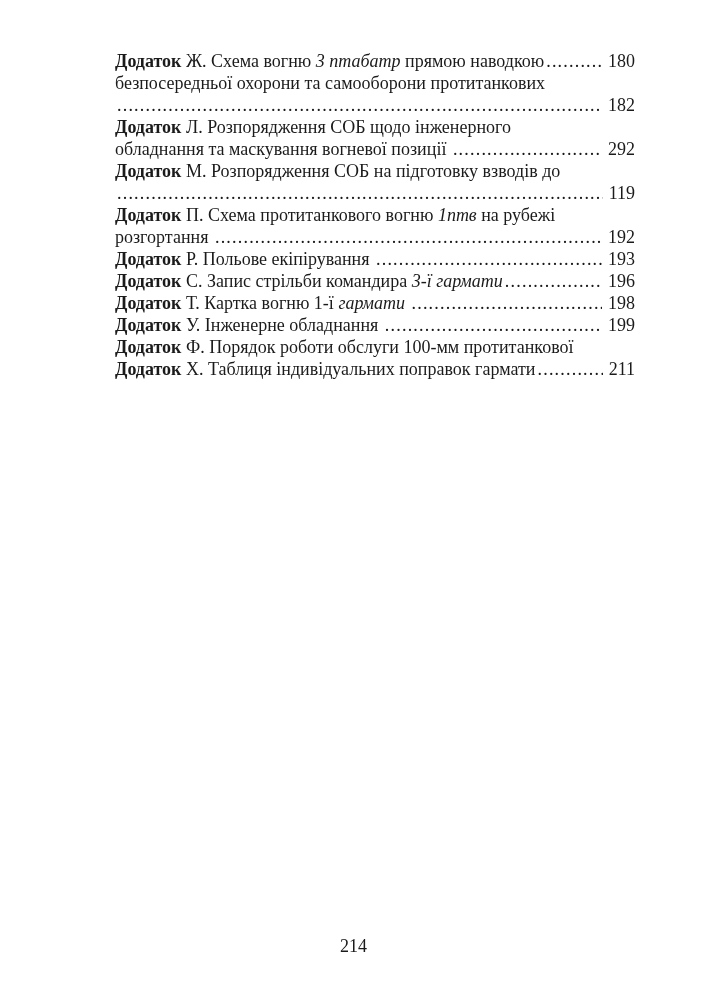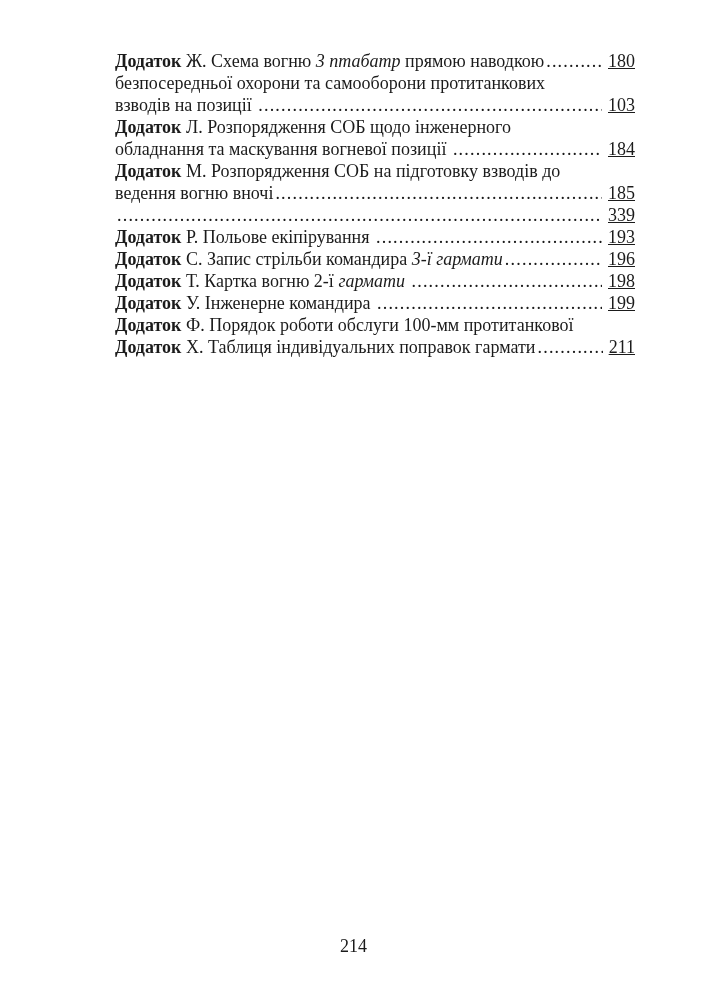--- a/index.html
+++ b/index.html
@@ -31,21 +31,21 @@
     flex: 1 1 auto;
     overflow: hidden;
     white-space: nowrap;
     min-width: 8px;
     margin-left: 2px;
   }
   .leader::after {
     content: "................................................................................................................................";
     letter-spacing: 1.2px;
   }
-  .pnum { flex: 0 0 auto; padding-left: 6px; text-decoration: underline; }
+  .pnum { flex: 0 0 auto; padding-left: 6px; }
   .footer {
     position: absolute;
     top: 935px; left: 0;
     width: 707px;
     text-align: center;
     font-size: 18px;
     line-height: 22px;
   }
 </style>
 </head>
@@ -56,71 +56,73 @@
       <div class="entry">
         <div class="line with-page">
           <span class="line-text"><span class="b">Додаток</span><span> Ж. Схема вогню </span><span class="i">3 птабатр</span><span> прямою наводкою</span></span>
           <span class="leader"></span>
           <span class="pnum">180</span>
         </div>
       </div>
       <div class="entry">
         <div class="line"><span class="line-text"><span>безпосередньої охорони та самооборони протитанкових</span></span></div>
         <div class="line with-page">
-          <span class="line-text"><span>взводів на позиції </span></span>
           <span class="leader"></span>
-          <span class="pnum">103</span>
+          <span class="pnum">182</span>
         </div>
       </div>
       <div class="entry">
         <div class="line"><span class="line-text"><span class="b">Додаток</span><span> Л. Розпорядження СОБ щодо інженерного</span></span></div>
         <div class="line with-page">
           <span class="line-text"><span>обладнання та маскування вогневої позиції </span></span>
           <span class="leader"></span>
-          <span class="pnum">184</span>
+          <span class="pnum">292</span>
         </div>
       </div>
       <div class="entry">
         <div class="line"><span class="line-text"><span class="b">Додаток</span><span> М. Розпорядження СОБ на підготовку взводів до</span></span></div>
-        <div class="line with-page">
-          <span class="line-text"><span>ведення вогню вночі</span></span>
-          <span class="leader"></span>
-          <span class="pnum">185</span>
-        </div>
       </div>
       <div class="entry">
         <div class="line with-page">
           <span class="leader"></span>
-          <span class="pnum">339</span>
+          <span class="pnum">119</span>
+        </div>
+      </div>
+      <div class="entry">
+        <div class="line"><span class="line-text"><span class="b">Додаток</span><span> П. Схема протитанкового вогню </span><span class="i">1птв</span><span> на рубежі</span></span></div>
+        <div class="line with-page">
+          <span class="line-text"><span>розгортання </span></span>
+          <span class="leader"></span>
+          <span class="pnum">192</span>
         </div>
       </div>
       <div class="entry">
         <div class="line with-page">
           <span class="line-text"><span class="b">Додаток</span><span> Р. Польове екіпірування </span></span>
           <span class="leader"></span>
           <span class="pnum">193</span>
         </div>
       </div>
       <div class="entry">
         <div class="line with-page">
           <span class="line-text"><span class="b">Додаток</span><span> С. Запис стрільби командира </span><span class="i">3-ї гармати</span></span>
           <span class="leader"></span>
           <span class="pnum">196</span>
         </div>
       </div>
       <div class="entry">
         <div class="line with-page">
-          <span class="line-text"><span class="b">Додаток</span><span> Т. Картка вогню 2-ї </span><span class="i">гармати</span><span> </span></span>
+          <span class="line-text"><span class="b">Додаток</span><span> Т. Картка вогню 1-ї </span><span class="i">гармати</span><span> </span></span>
           <span class="leader"></span>
           <span class="pnum">198</span>
         </div>
       </div>
       <div class="entry">
         <div class="line with-page">
-          <span class="line-text"><span class="b">Додаток</span><span> У. Інженерне командира </span></span>
+          <span class="line-text"><span class="b">Додаток</span><span> У. Інженерне обладнання </span></span>
           <span class="leader"></span>
           <span class="pnum">199</span>
         </div>
       </div>
       <div class="entry">
         <div class="line"><span class="line-text"><span class="b">Додаток</span><span> Ф. Порядок роботи обслуги 100-мм протитанкової</span></span></div>
       </div>
       <div class="entry">
         <div class="line with-page">
           <span class="line-text"><span class="b">Додаток</span><span> Х. Таблиця індивідуальних поправок гармати</span></span>

